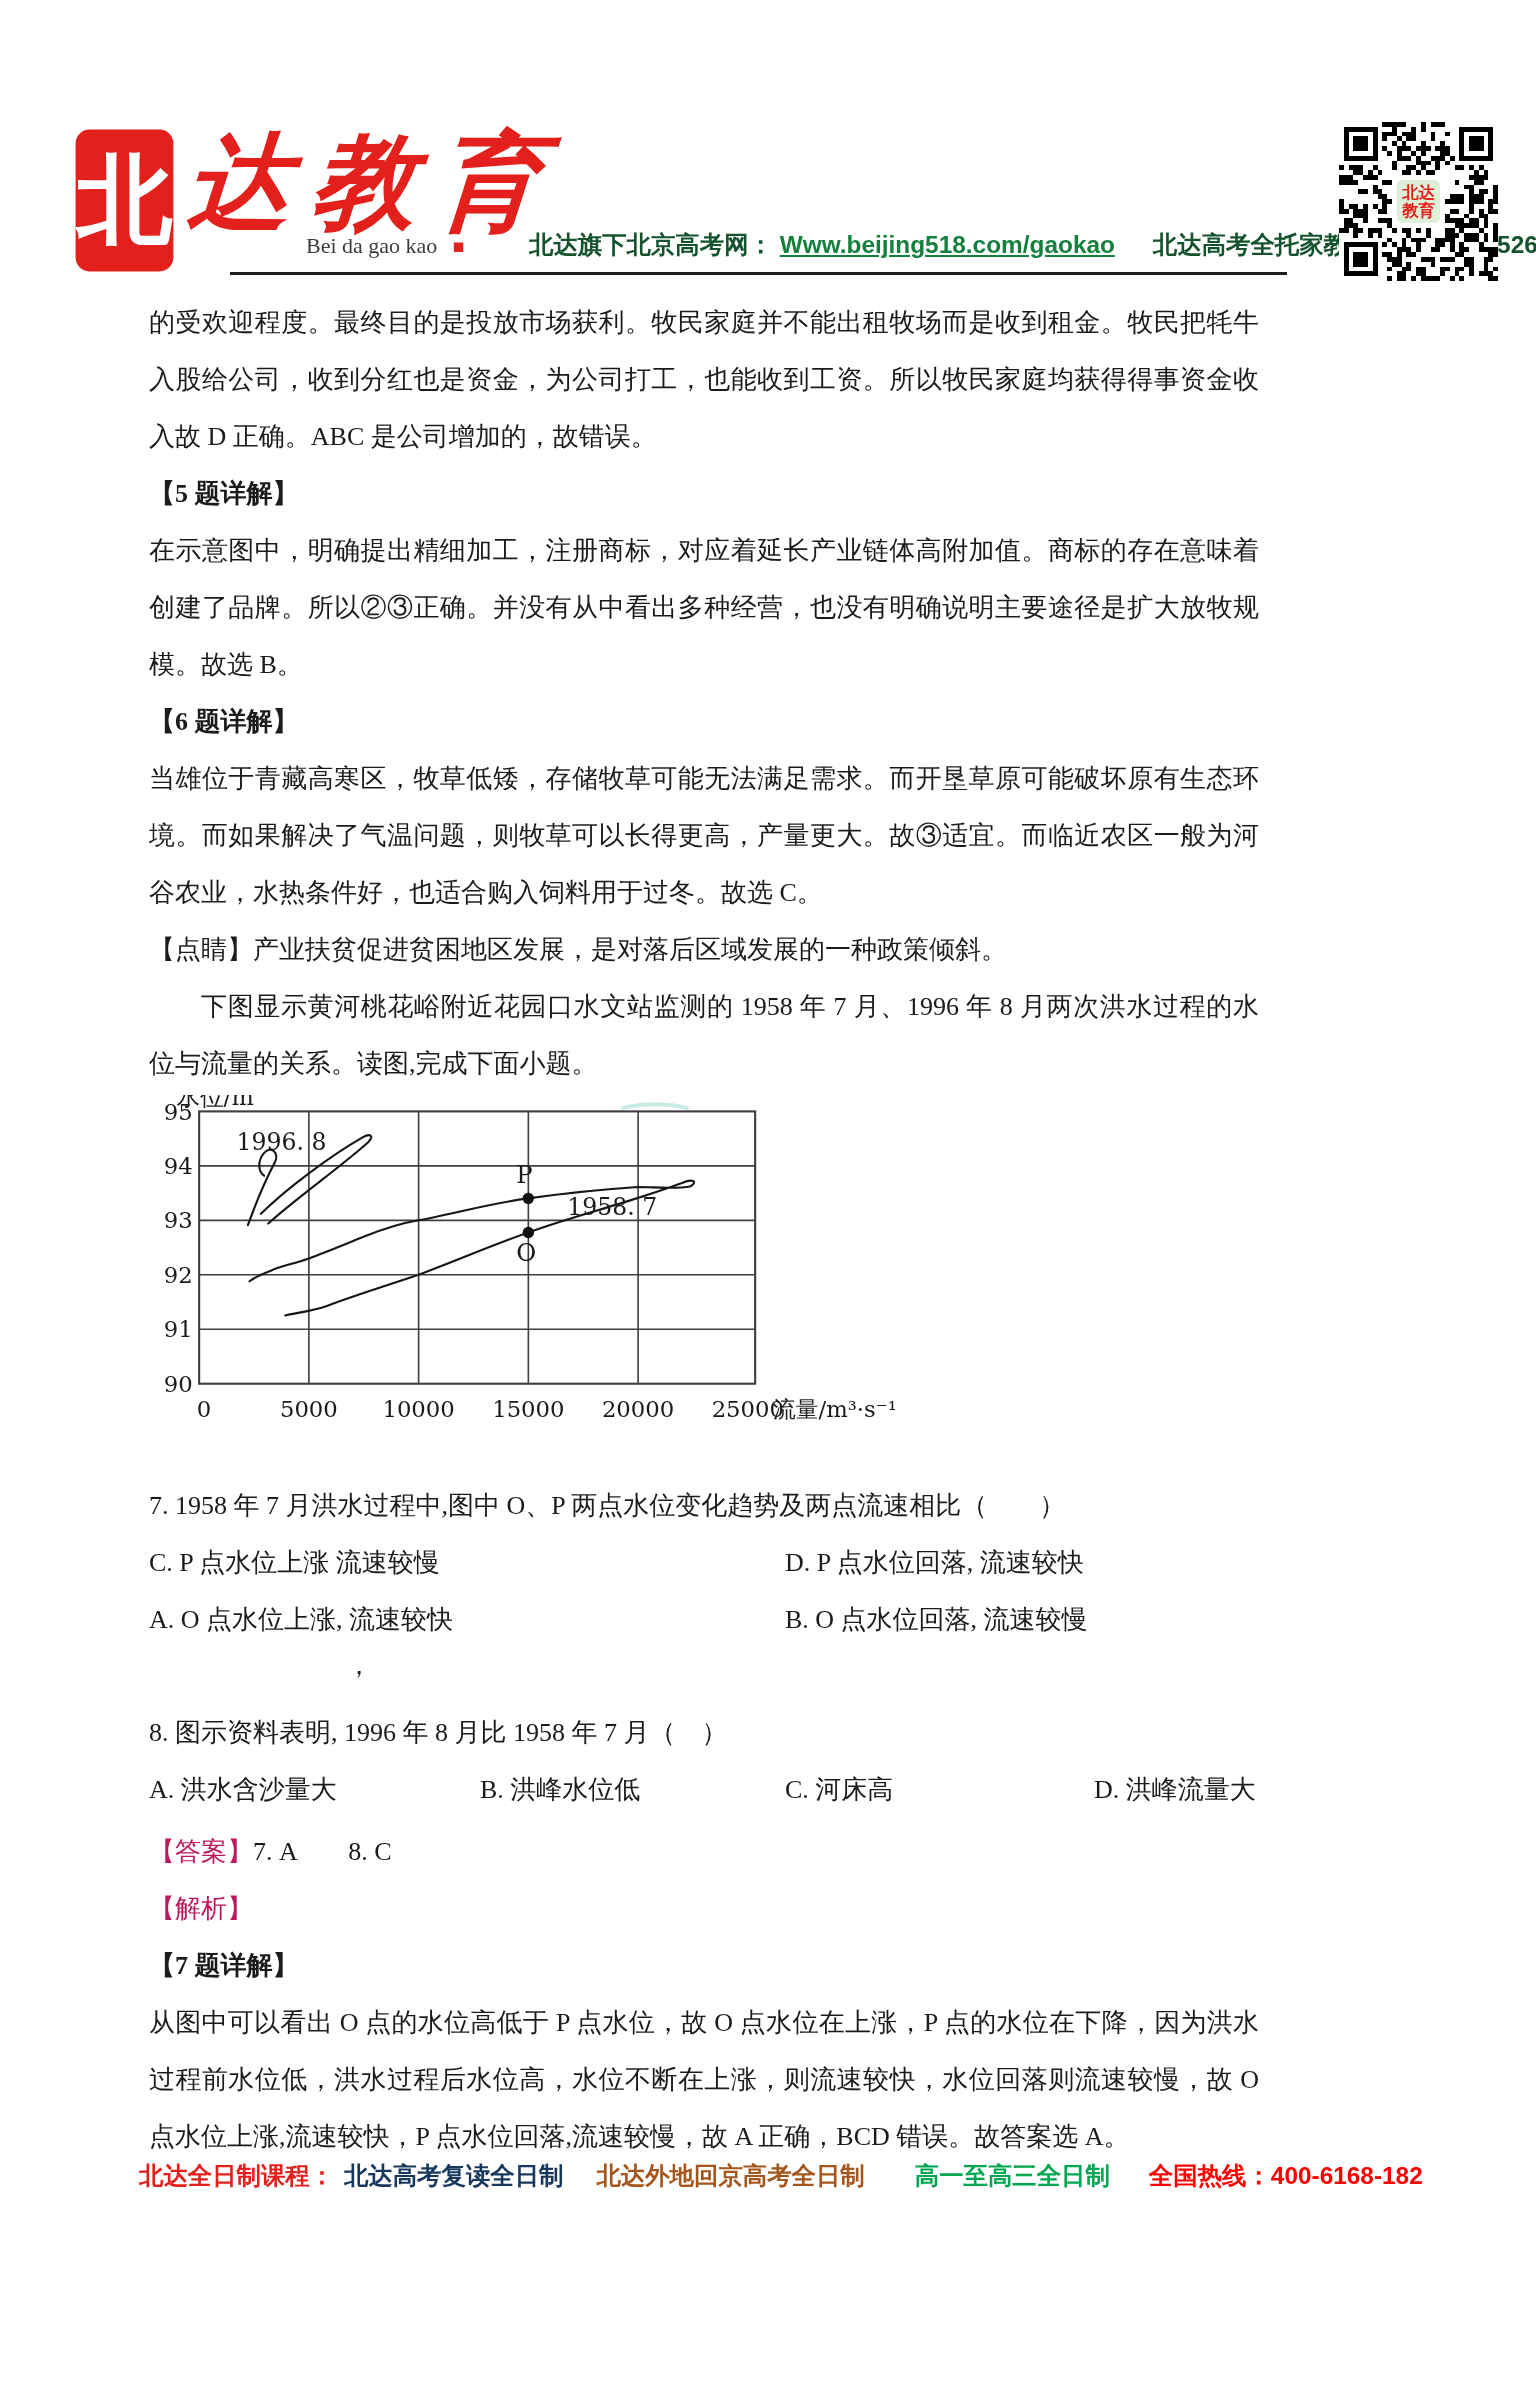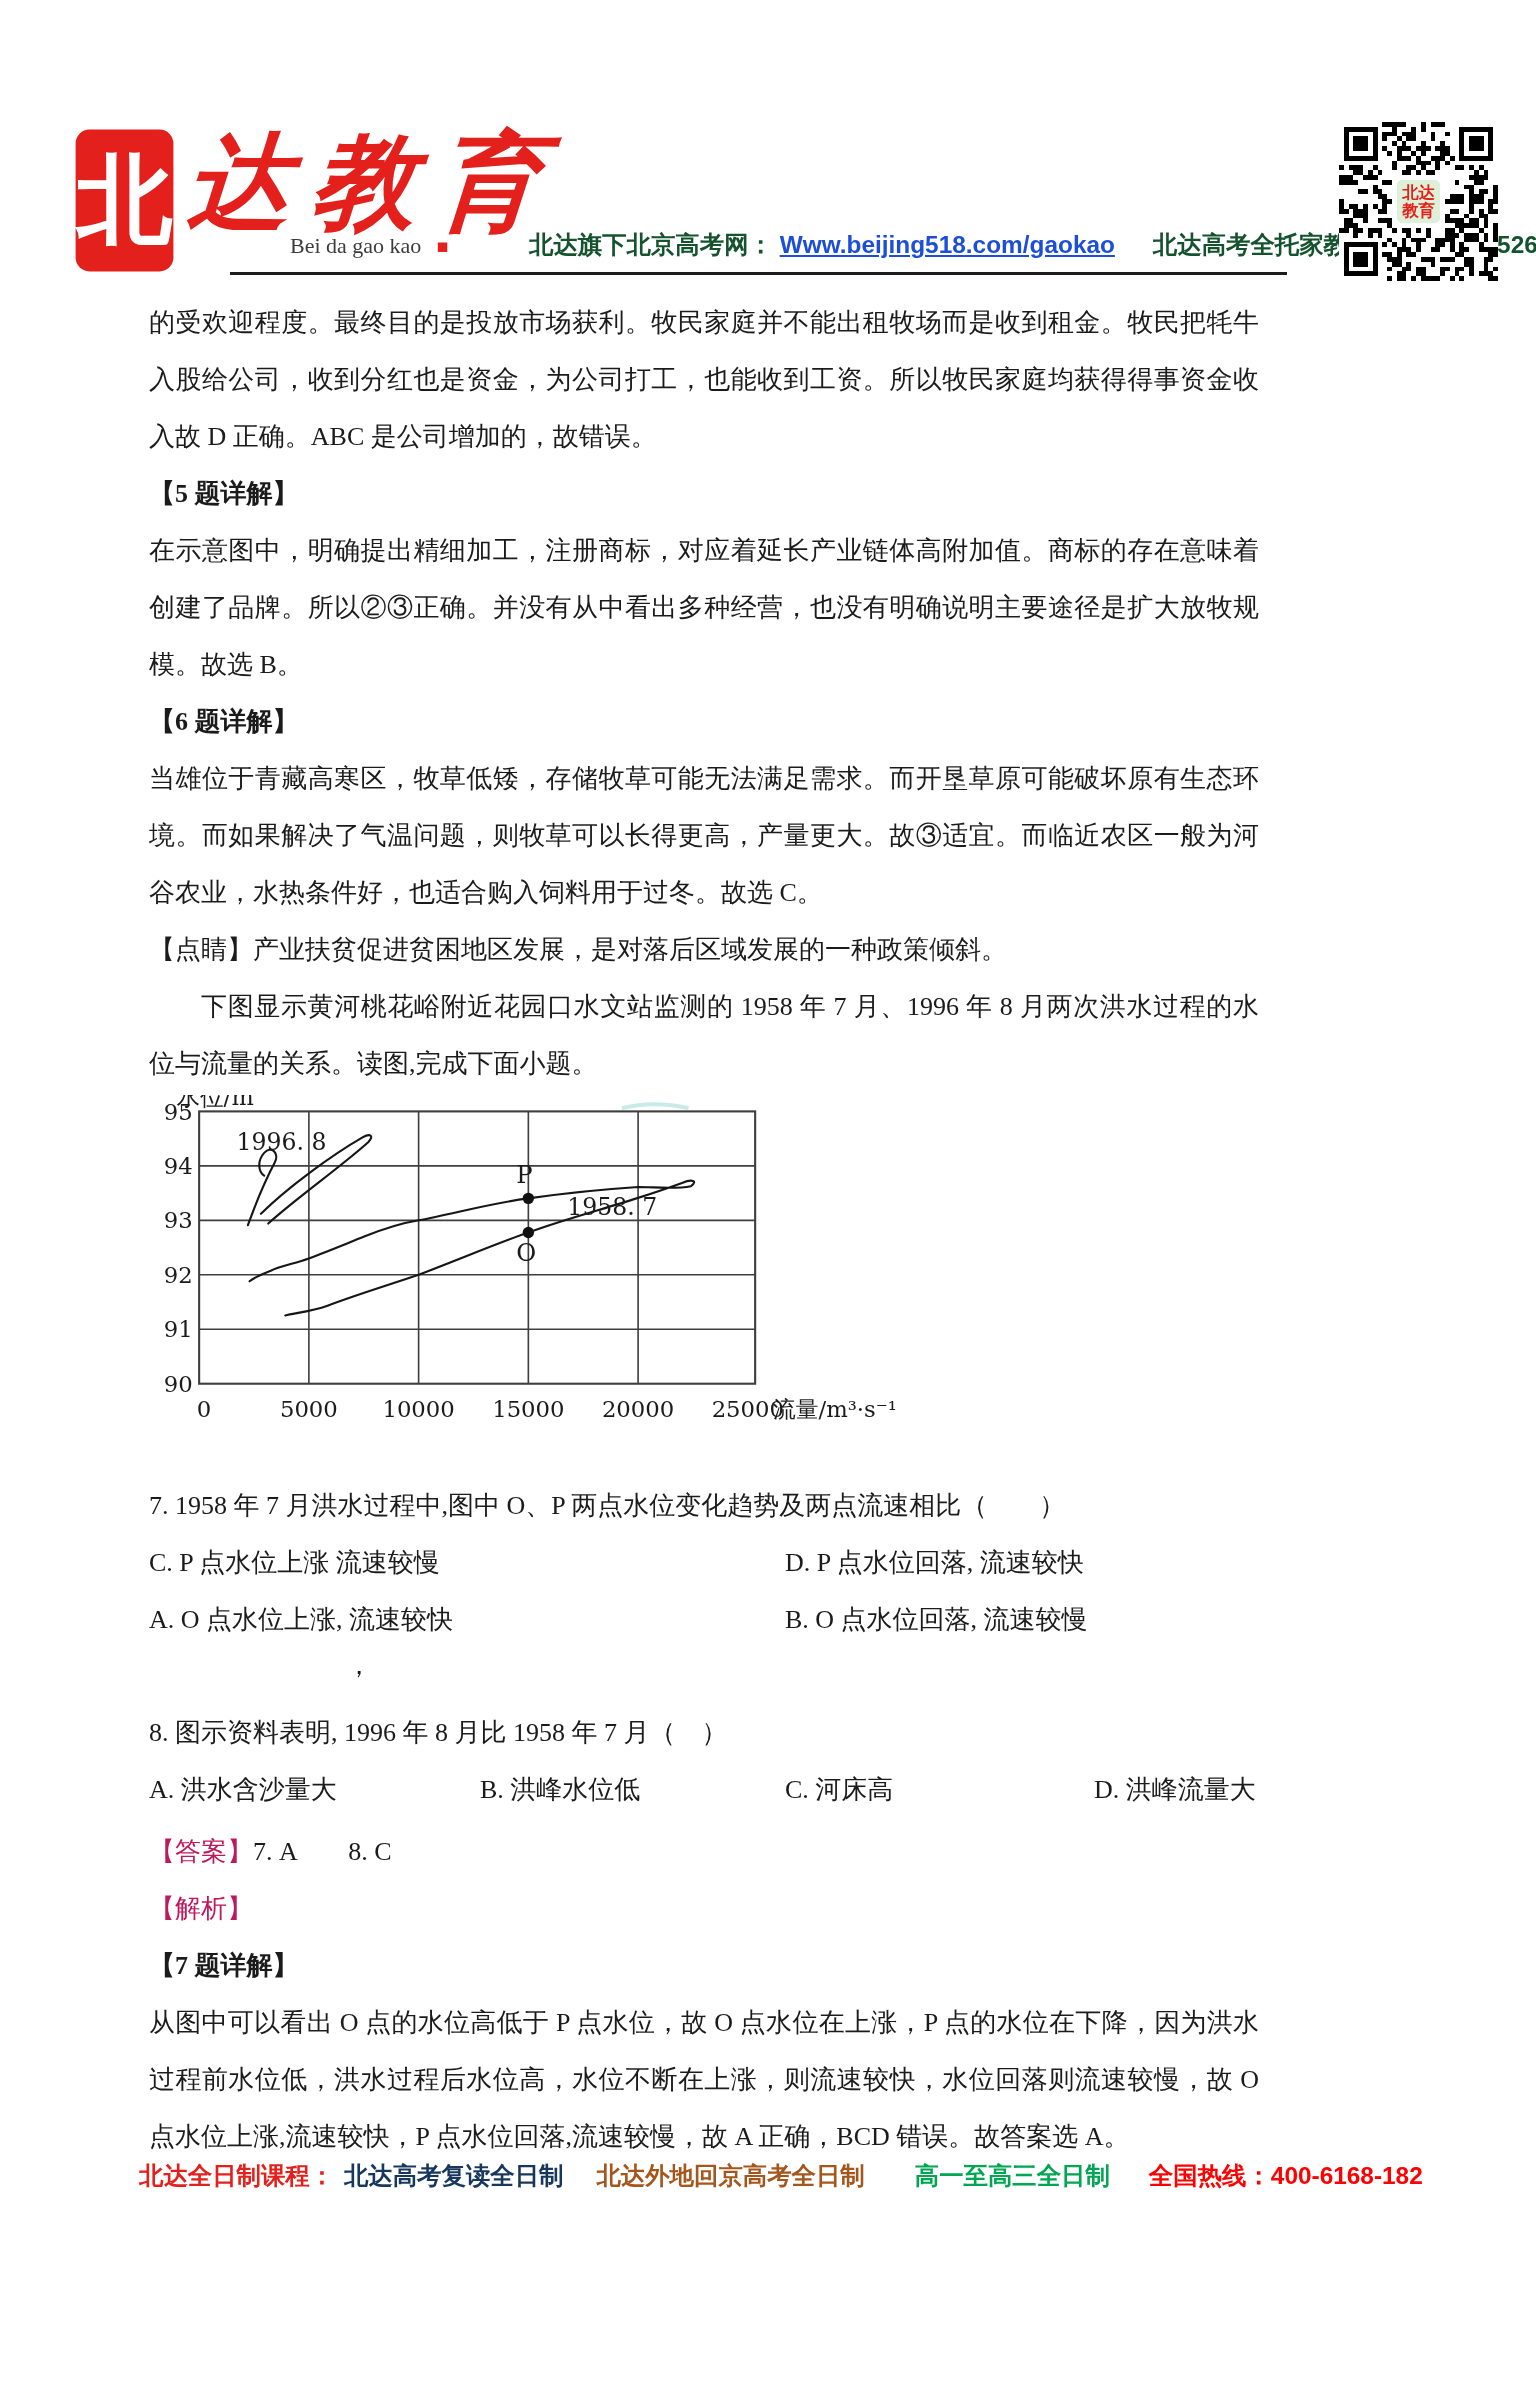--- a/index.html
+++ b/index.html
@@ -6,26 +6,26 @@
   .page{position:relative;width:1537px;height:2401px;background:#ffffff;overflow:hidden;
         font-family:"Liberation Serif","DejaVu Serif",serif;color:#1b1b1b;}
   
   .header{position:absolute;top:0;left:0;width:100%;height:293px;}
   .seal{position:absolute;left:78px;top:132px;width:93px;height:137px;background:#e3201b;
         border-radius:11.4px;box-shadow:0 0 0 2.4px #e3201b, inset 0 0 0 4.9px #e3201b;
         display:flex;align-items:center;justify-content:center;}
   .seal span{color:#ffffff;font-size:96px;font-weight:700;line-height:1;}
   .brand-cn{position:absolute;left:187px;top:114px;font-size:104px;font-weight:700;color:#e3201b;
         letter-spacing:21px;font-style:italic;transform:skewX(-4deg);white-space:nowrap;}
-  .latin-row{position:absolute;left:290px;top:233px;font-size:22px;color:#3c3c3c;white-space:nowrap;}
+  .latin-row{position:absolute;left:306px;top:233px;font-size:22px;color:#3c3c3c;white-space:nowrap;}
   .latin-row .sq{color:#e3201b;font-size:19.5px;margin-left:9.8px;}
   .contact-row{position:absolute;left:529px;top:229px;font-size:24.4px;font-weight:700;white-space:nowrap;
         font-family:"Liberation Sans","DejaVu Sans",sans-serif;}
   .contact-row .red{color:#14532d;}
-  .contact-row a{color:#1d4ed8;text-decoration:underline;}
+  .contact-row a{color:#15803d;text-decoration:underline;}
   .contact-row .gap{display:inline-block;width:24.4px;}
   .header-rule{position:absolute;left:230px;top:272px;width:1057px;height:3.3px;background:#1d1d1d;}
   .qr{position:absolute;left:1339px;top:122px;width:159px;height:159px;}
   
   .content{position:absolute;top:294px;left:0;width:1381px;padding:0 122px 0 149px;box-sizing:border-box;
         font-size:26px;line-height:57px;text-align:justify;}
   .para{margin:0;}
   .sec-head{font-weight:600;}
   .indent{text-indent:2em;}
   .chart-wrap{margin:3.3px 0 0 16.3px;}

